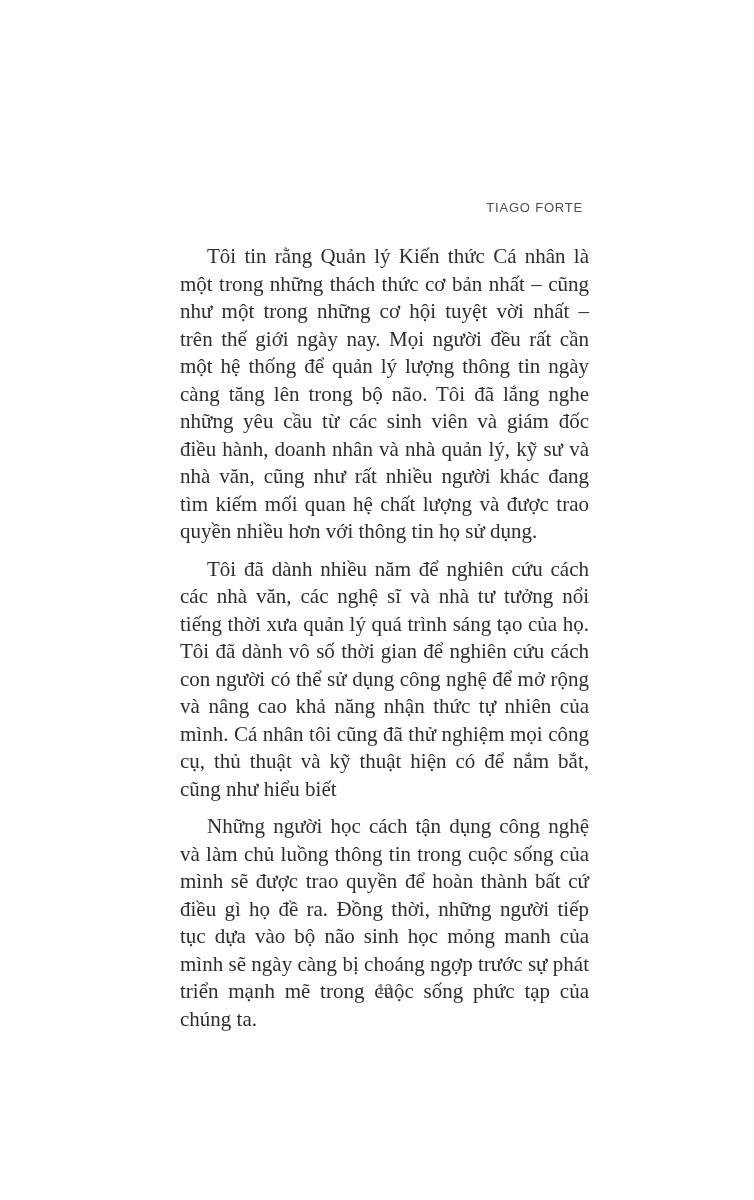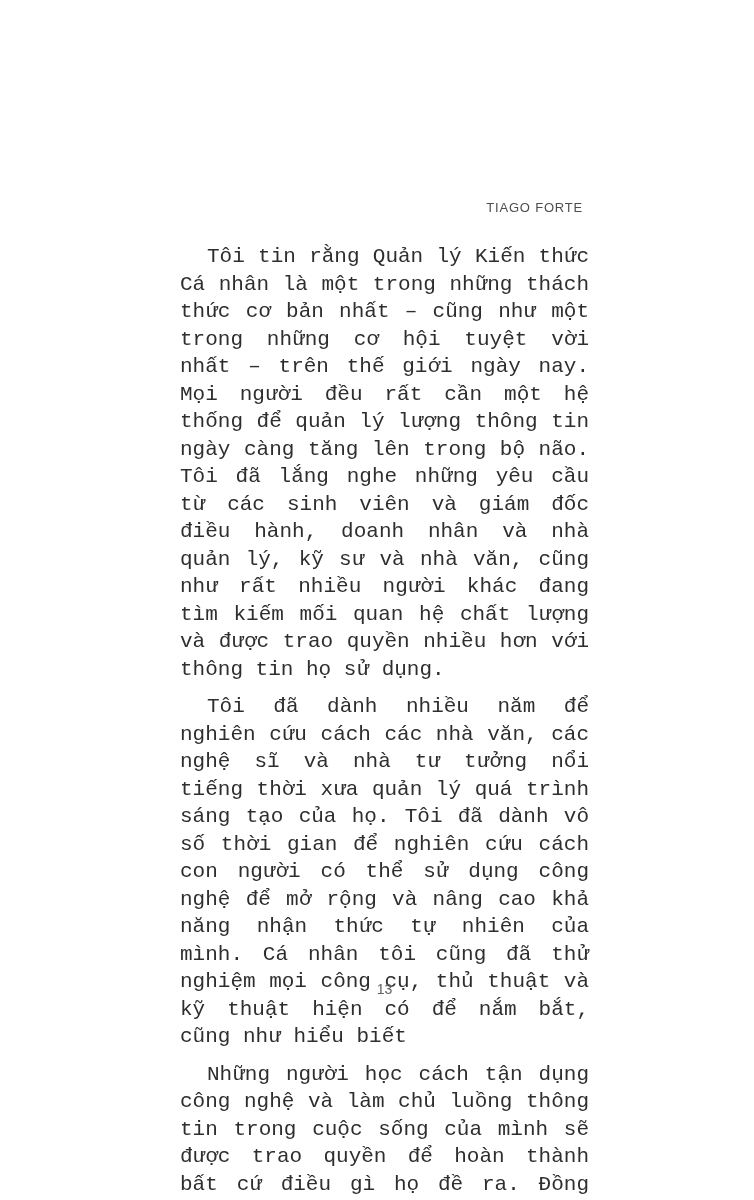--- a/index.html
+++ b/index.html
@@ -34,21 +34,20 @@
     font-family: "Liberation Serif", serif;
     font-size: 21px;
     line-height: 27.5px;
     color: #2e2e2e;
     text-align: justify;
     text-justify: inter-word;
   }
   .text-block p {
     margin: 0 0 10px 0;
     text-indent: 27px;
-    font-family: Liberation Mono, monospace;
   }
   .page-number {
     position: absolute;
     top: 981px;
     left: 180px;
     width: 409px;
     text-align: center;
     font-family: "Liberation Sans", sans-serif;
     font-size: 14px;
     color: #616161;

